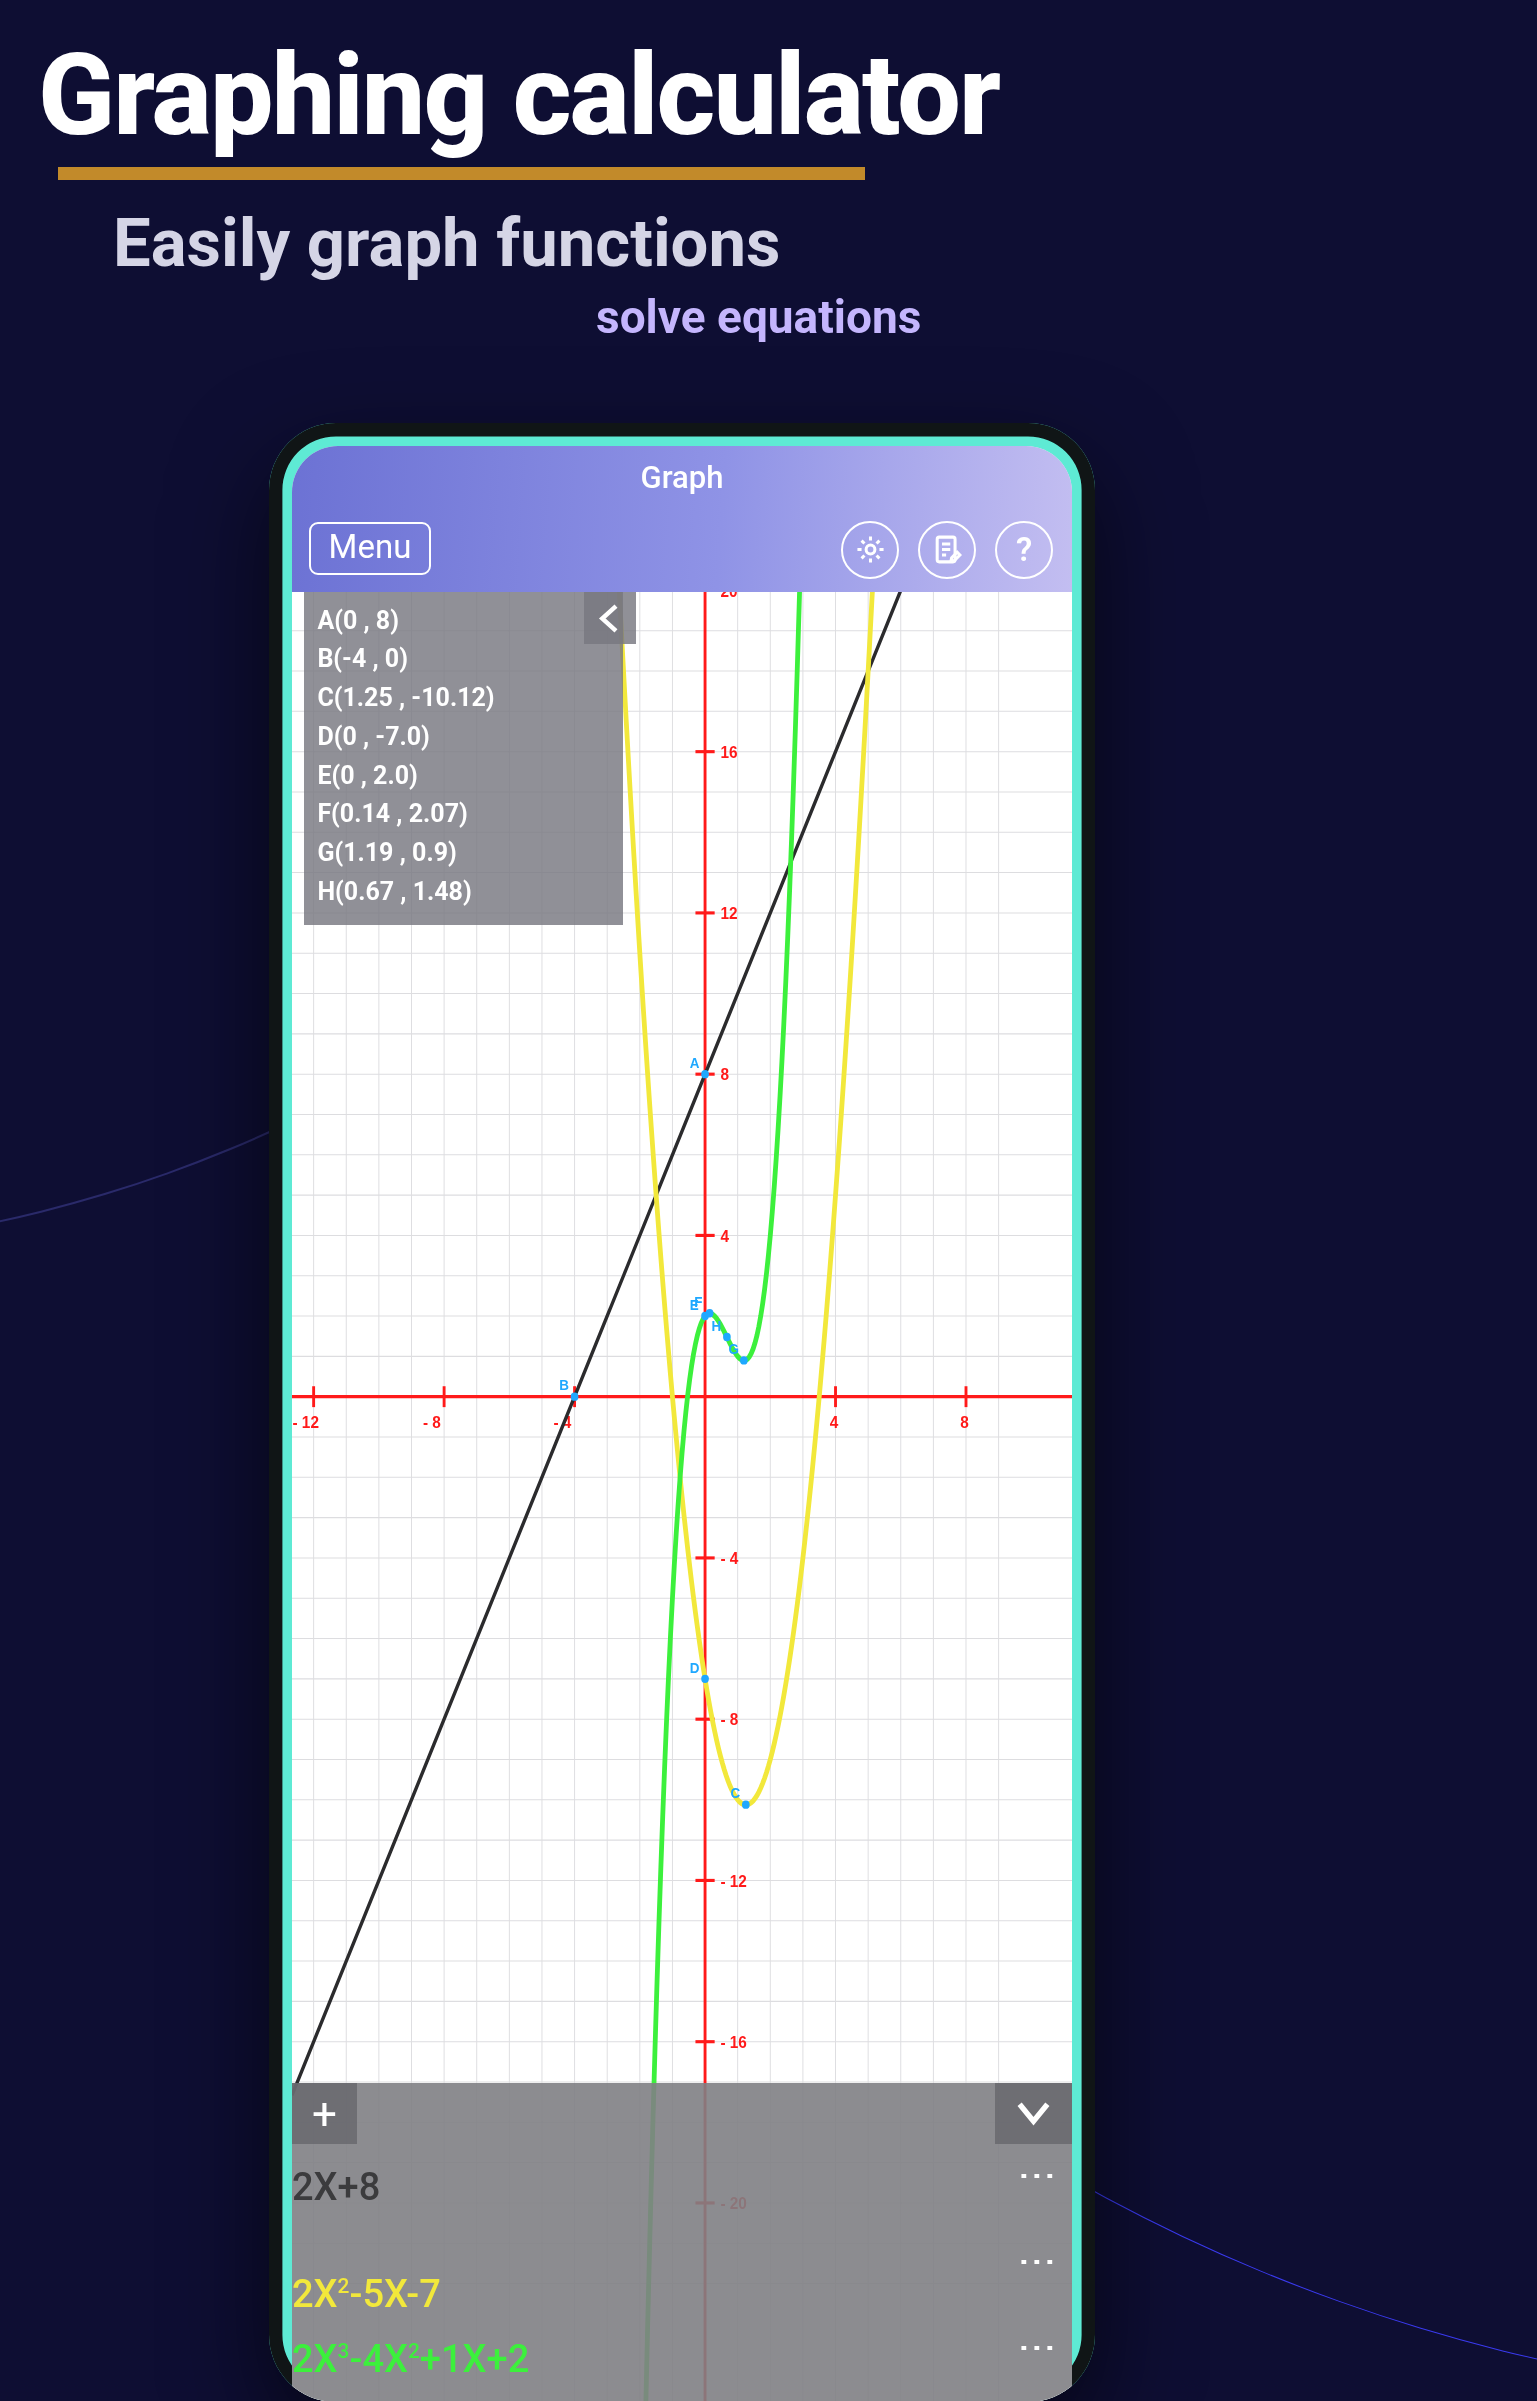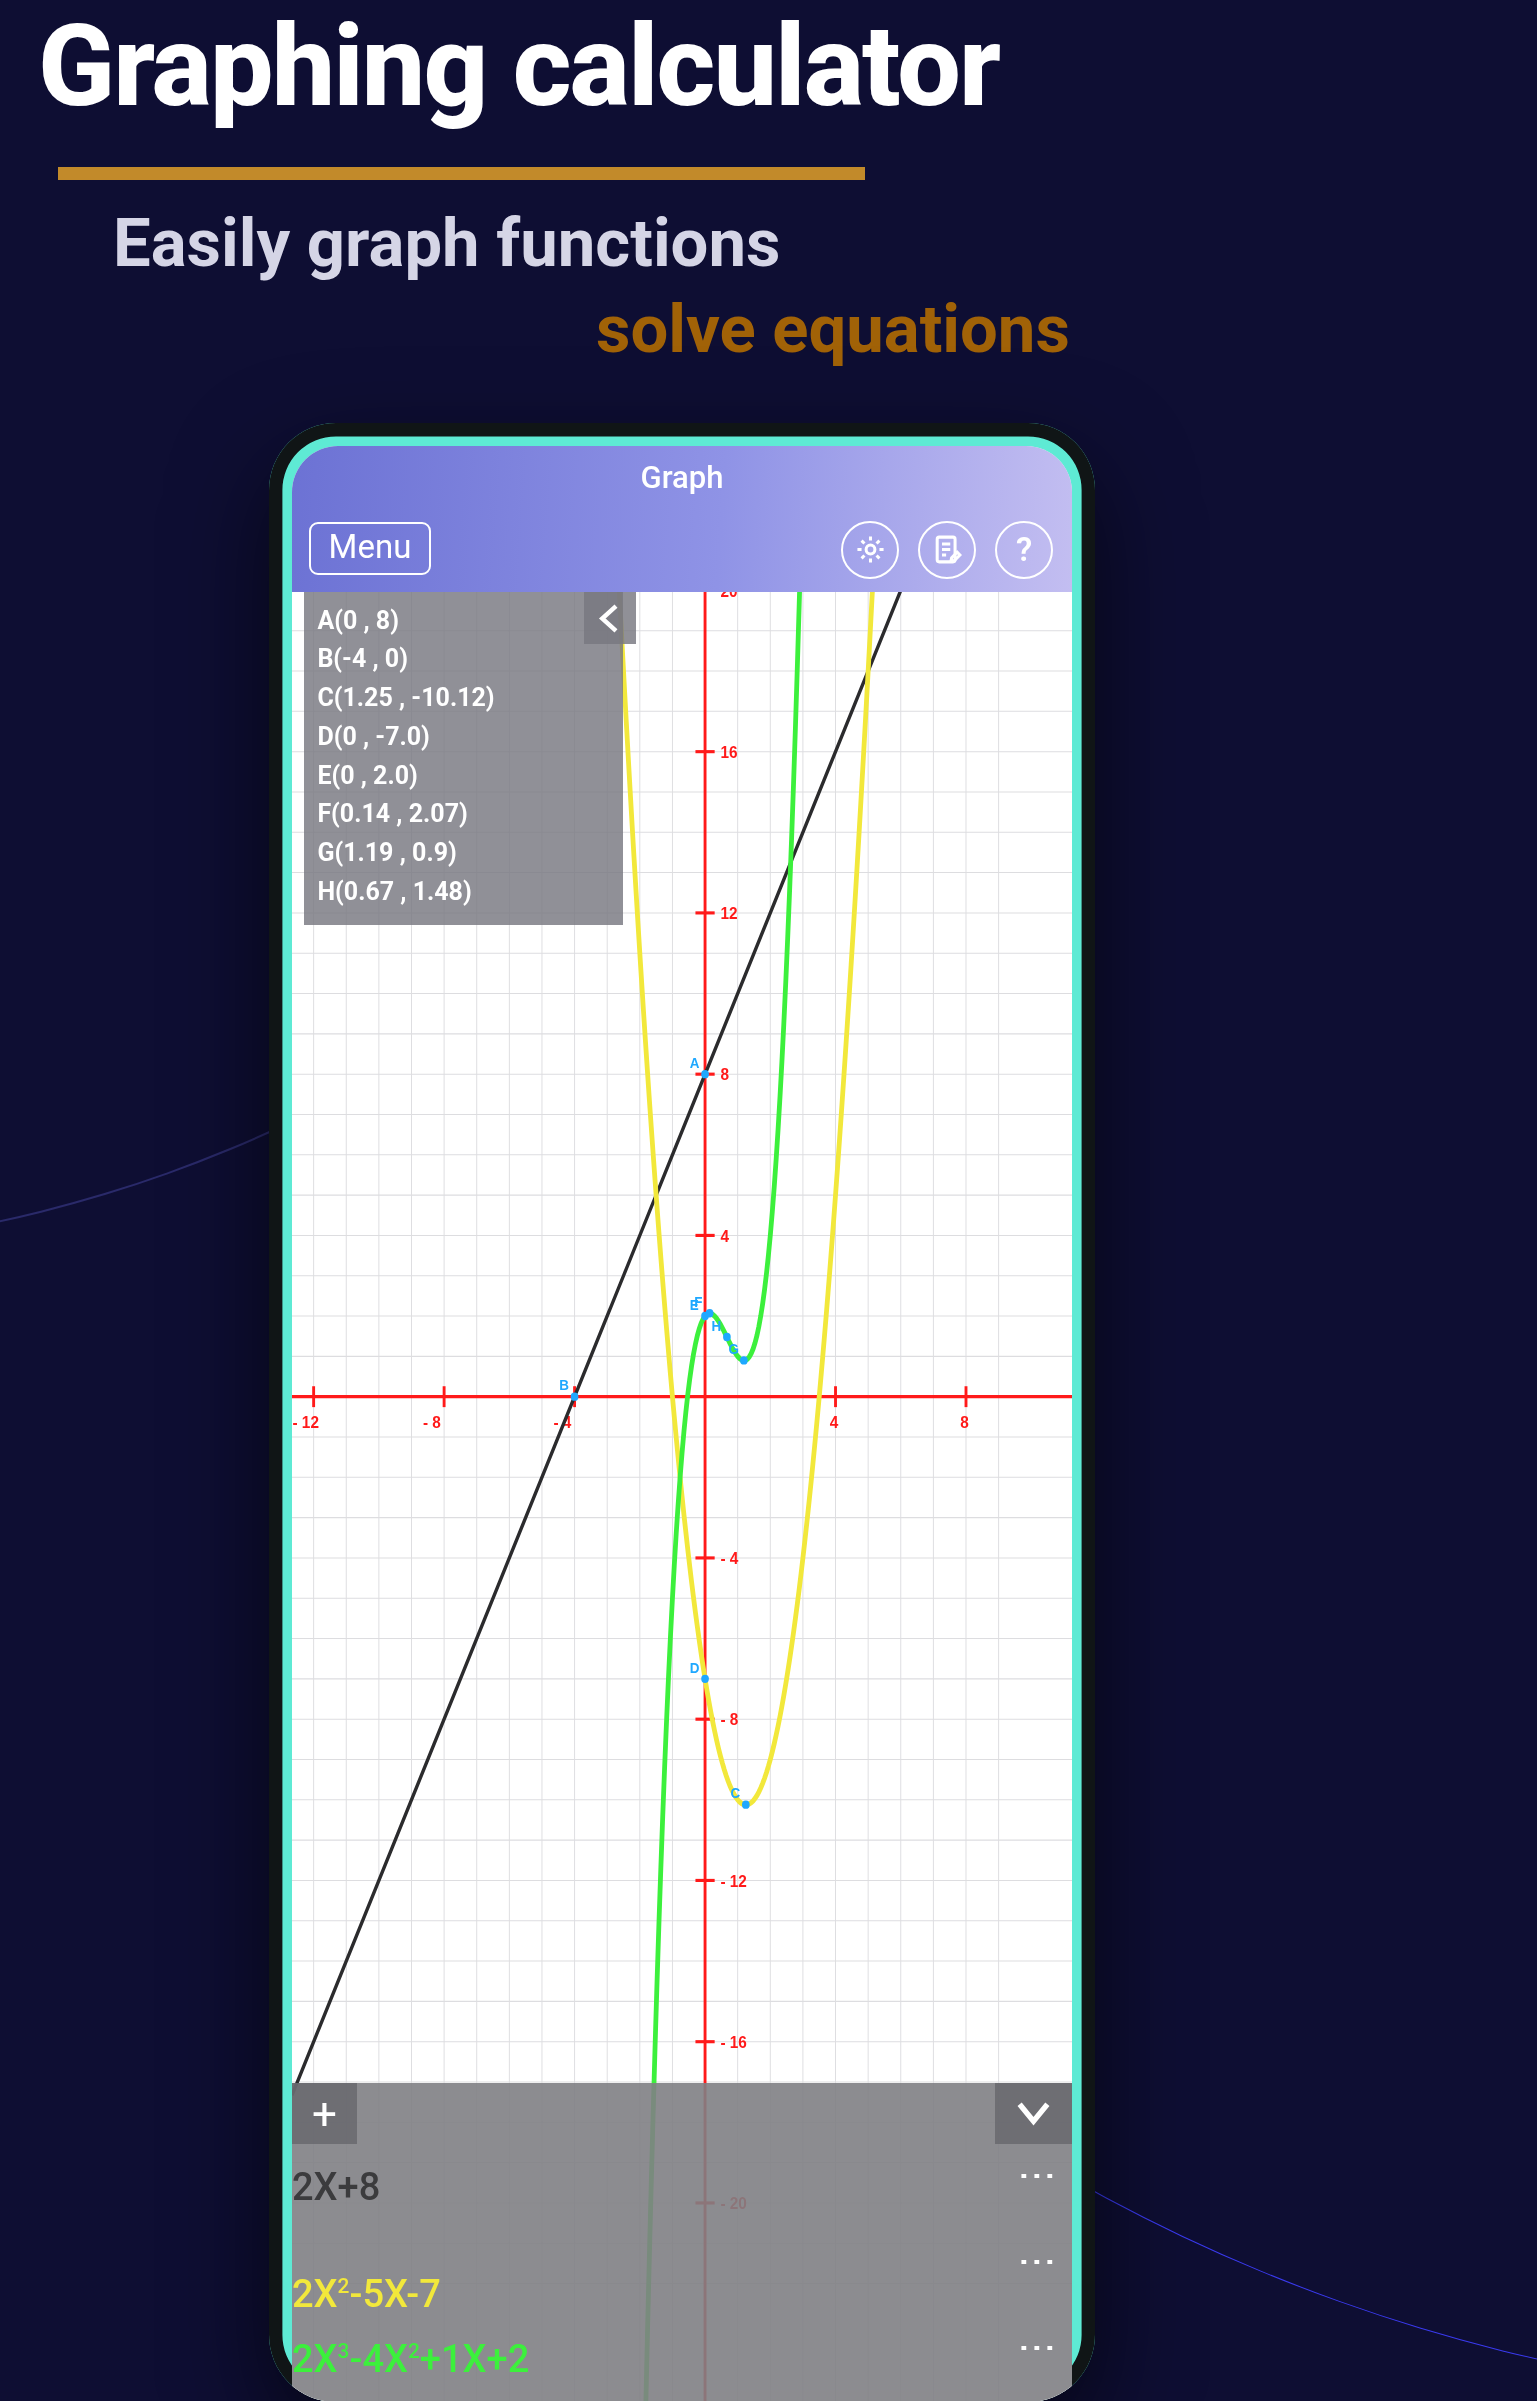--- a/index.html
+++ b/index.html
@@ -9,29 +9,29 @@
     font-family:"Segoe UI",Roboto,Helvetica,Arial,sans-serif;
     position:relative;overflow:hidden;color:#fff;
     border-radius:42px;
   }
   
   .bg-curve{position:absolute;border:solid 1.9px #2a2a6a;border-color:transparent transparent #2a2a6a transparent;border-radius:50%;}
   .bg-c1{width:2690px;height:2690px;left:-1633px;top:-1441px;border-width:2.9px;}
   .bg-c2{width:3458px;height:3458px;left:192px;top:-1057px;border-width:1.9px;border-bottom-color:#3a3af0;}
   .bg-c3{width:2114px;height:2114px;left:-1537px;top:672px;border-width:1.9px;}
   h1.title{
-    margin:0;position:absolute;left:38px;top:0;
+    margin:0;position:absolute;left:38px;top:29px;
     font-size:113px;font-weight:800;letter-spacing:-1.9px;color:#fff;text-align:right;
   }
   .title-underline{
     position:absolute;left:58px;top:167px;width:807px;height:13.4px;
     background:#c28a2a;
   }
   .sub1{position:absolute;left:77px;top:204px;font-size:67px;font-weight:700;color:#d5d5e6;margin-left:36px;}
-  .sub2{position:absolute;left:596px;top:290px;font-size:67px;font-weight:700;color:#a16207;}
+  .sub2{position:absolute;left:596px;top:290px;font-size:46px;font-weight:700;color:#c4b5fd;}
 
   
   .phone{
     position:absolute;left:269px;top:423px;width:826px;height:1979px;
     border-radius:67px;background:#5eead4;
     box-shadow:0 0 0 13.4px #101516 inset, 0 38px 96px rgba(0,0,0,.6);
     overflow:hidden;
   }
   .screen{
     position:absolute;left:23px;top:23px;right:23px;bottom:0;

